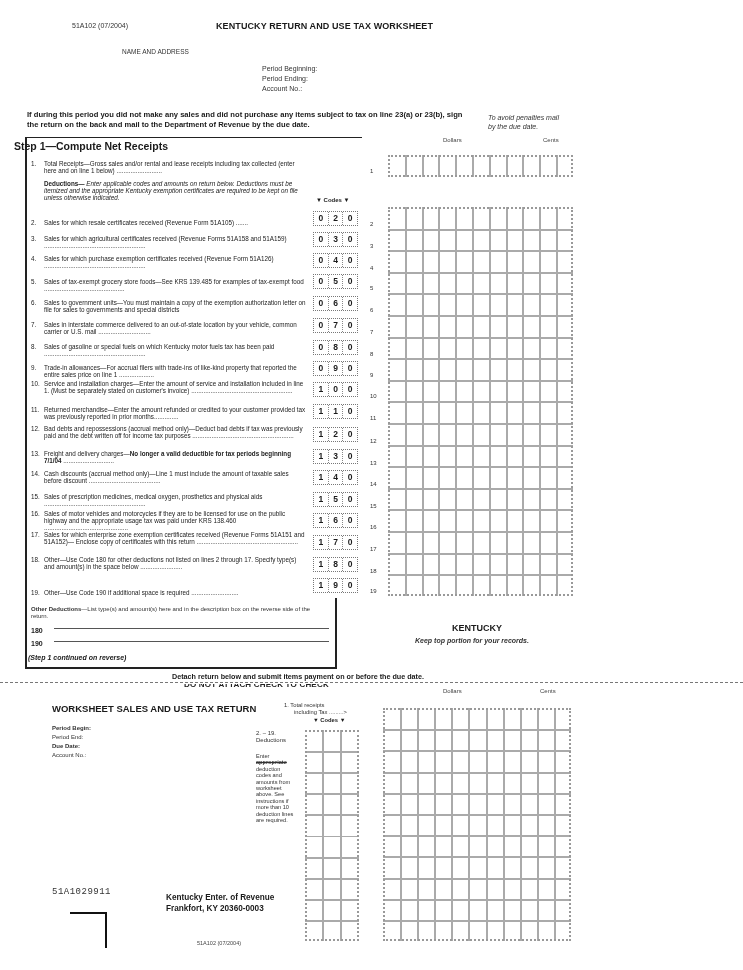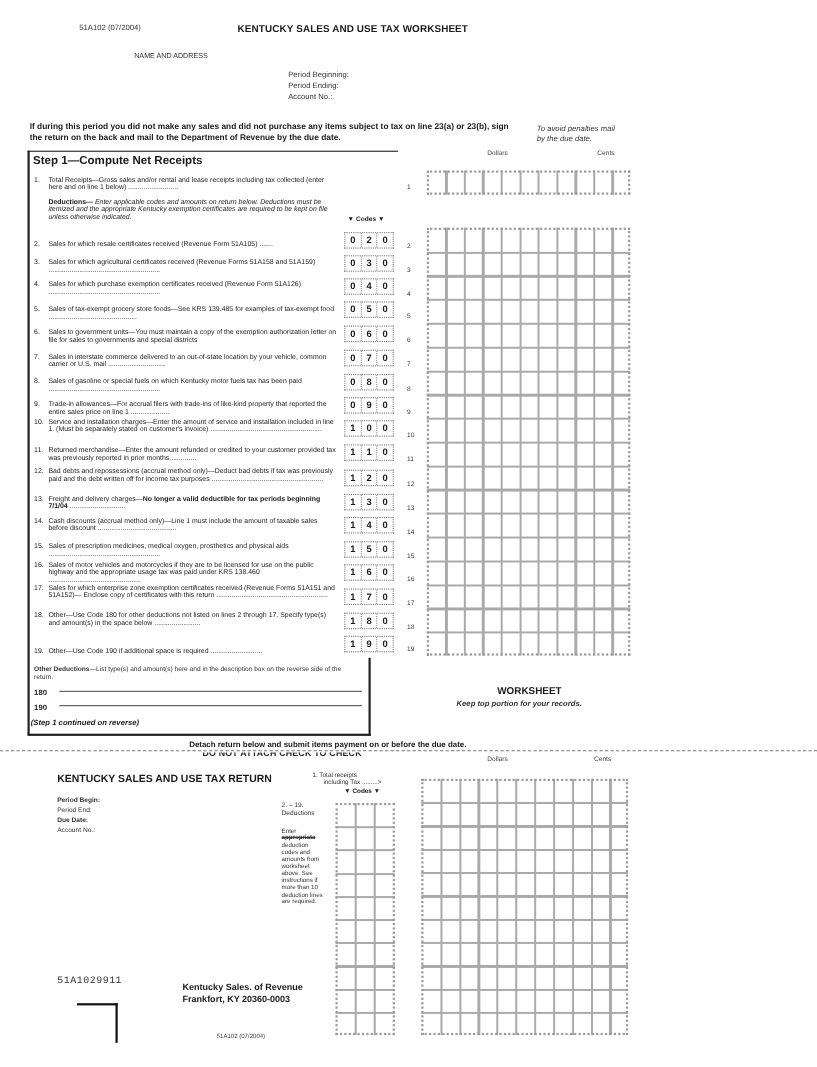--- a/index.html
+++ b/index.html
@@ -15,21 +15,21 @@
   #notice { left:27px; top:110px; width:440px; font-size:7.6px; font-weight:bold; line-height:9.5px; }
   #penalty { left:488px; top:113px; font-size:7px; font-style:italic; line-height:9px; color:#333; }
   #dollars-top { left:443px; top:137px; font-size:6px; color:#444; }
   #cents-top { left:543px; top:137px; font-size:6px; color:#444; }
 
   
   #ws-box { left:25px; top:137px; width:335px; height:530px;
             border-left:2px solid #222; border-top:1.5px solid #222; }
   #ws-box-bottom { left:25px; top:598px; width:310px; height:69px;
                    border-right:2px solid #222; border-bottom:2px solid #222; }
-  #step1 { left:30px; top:140px; font-size:10.5px; font-weight:bold; }
+  #step1 { left:14px; top:140px; font-size:10.5px; font-weight:bold; }
 
   .line-item { position:absolute; left:31px; width:275px; font-size:6.3px; line-height:7px; color:#222; }
   .line-item .num { position:absolute; left:0; top:0; width:12px; }
   .line-item .txt { margin-left:13px; display:block; }
   .line-item .txt b { font-weight:bold; }
   .rownum { position:absolute; left:370px; font-size:6px; color:#333; }
 
   #deductions { left:44px; top:180px; width:263px; font-size:6.3px; line-height:7px; font-style:italic; color:#222; }
   #deductions b { font-style:normal; }
   #codes-hdr { left:316px; top:197px; font-size:6px; font-weight:bold; }
@@ -75,21 +75,21 @@
 
   #barcode { left:52px; top:887px; font-size:9px; letter-spacing:0.5px; color:#333; font-family:"Liberation Mono", monospace; }
   #corner-mark { left:70px; top:912px; width:35px; height:34px; border-top:2.5px solid #111; border-right:2.5px solid #111; }
   #dept { left:166px; top:892px; font-size:8.2px; font-weight:bold; line-height:11px; }
   #form-code-bot { left:197px; top:940px; font-size:5.5px; color:#444; }
 </style>
 </head>
 <body>
 
 <div class="abs" id="form-code">51A102 (07/2004)</div>
-<div class="abs" id="ws-title">KENTUCKY SALES AND USE TAX WORKSHEET</div>
+<div class="abs" id="ws-title">KENTUCKY RETURN AND USE TAX WORKSHEET</div>
 <div class="abs" id="name-addr">NAME AND ADDRESS</div>
 <div class="abs" id="period-block">
   <div>Period Beginning:</div>
   <div>Period Ending:</div>
   <div>Account No.:</div>
 </div>
 <div class="abs" id="notice">If during this period you did not make any sales and did not purchase any items subject to tax on line 23(a) or 23(b), sign the return on the back and mail to the Department of Revenue by the due date.</div>
 <div class="abs" id="penalty">
   <div>To avoid penalties mail</div>
   <div>by the due date.</div>
@@ -302,30 +302,30 @@
 
 <div class="grid" style="left:388px; top:207px; width:185px; height:389px; --cw:16.8px; --rh:21.6px;"></div>
 
 <div class="abs" id="other-ded"><b>Other Deductions</b><span>—List type(s) and amount(s) here and in the description box on the reverse side of the return.</span></div>
 <div class="ded-line" style="top:627px;">180</div>
 <div class="ded-underline" style="top:628px;"></div>
 <div class="ded-line" style="top:640px;">190</div>
 <div class="ded-underline" style="top:641px;"></div>
 <div class="abs" id="step1-cont">(Step 1 continued on reverse)</div>
 
-<div class="abs" id="ws-label">WORKSHEET</div>
+<div class="abs" id="ws-label">KENTUCKY</div>
 <div class="abs" id="ws-keep">Keep top portion for your records.</div>
 
 <div class="abs" id="detach-text">Detach return below and submit items payment on or before the due date.</div>
 <div class="abs" id="detach-line"></div>
 <div class="abs" id="no-check">DO NOT ATTACH CHECK TO CHECK</div>
 
 <div class="abs" id="dollars-bot">Dollars</div>
 <div class="abs" id="cents-bot">Cents</div>
-<div class="abs" id="ret-title">KENTUCKY SALES AND USE TAX RETURN</div>
+<div class="abs" id="ret-title">WORKSHEET SALES AND USE TAX RETURN</div>
 <div class="abs" id="ret-fields">
   <div class="b">Period Begin:</div>
   <div>Period End:</div>
   <div class="b">Due Date:</div>
   <div>Account No.:</div>
 </div>
 
 <div class="abs" id="total-receipts">
   <div>1. Total receipts</div>
   <div style="padding-left:10px;">including Tax .........&gt;</div>
@@ -340,16 +340,16 @@
   <div class="strike">appropriate</div>
   <div>deduction codes and amounts from worksheet above. See instructions if more than 10 deduction lines are required.</div>
 </div>
 
 <div class="grid" style="left:305px; top:730px; width:54px; height:211px; --cw:17.4px; --rh:21.1px;"></div>
 <div class="grid" style="left:383px; top:708px; width:188px; height:233px; --cw:17.1px; --rh:21.2px;"></div>
 
 <div class="abs" id="barcode">51A1029911</div>
 <div class="abs" id="corner-mark"></div>
 <div class="abs" id="dept">
-  <div>Kentucky Sales. of Revenue</div>
+  <div>Kentucky Enter. of Revenue</div>
   <div>Frankfort, KY 20360-0003</div>
 </div>
 <div class="abs" id="form-code-bot">51A102 (07/2004)</div>
 
 </body></html>

